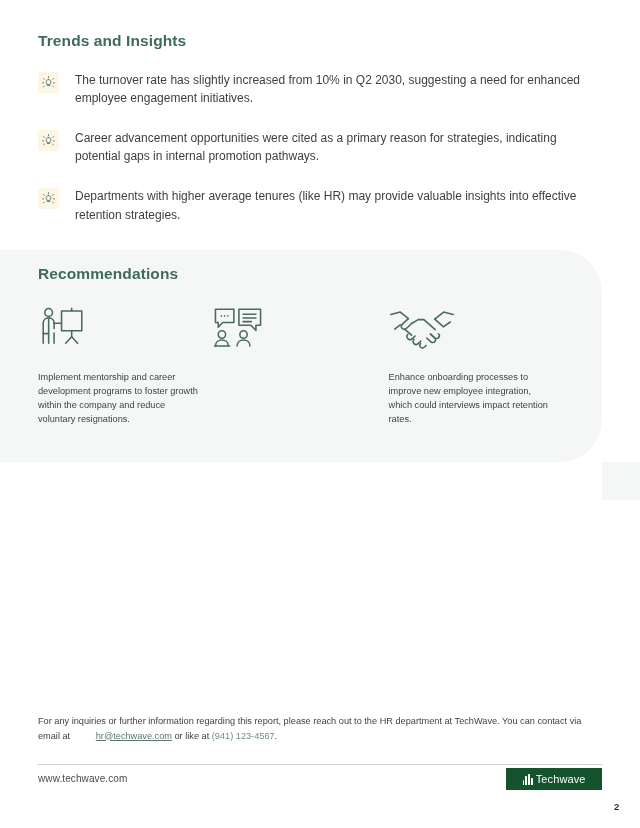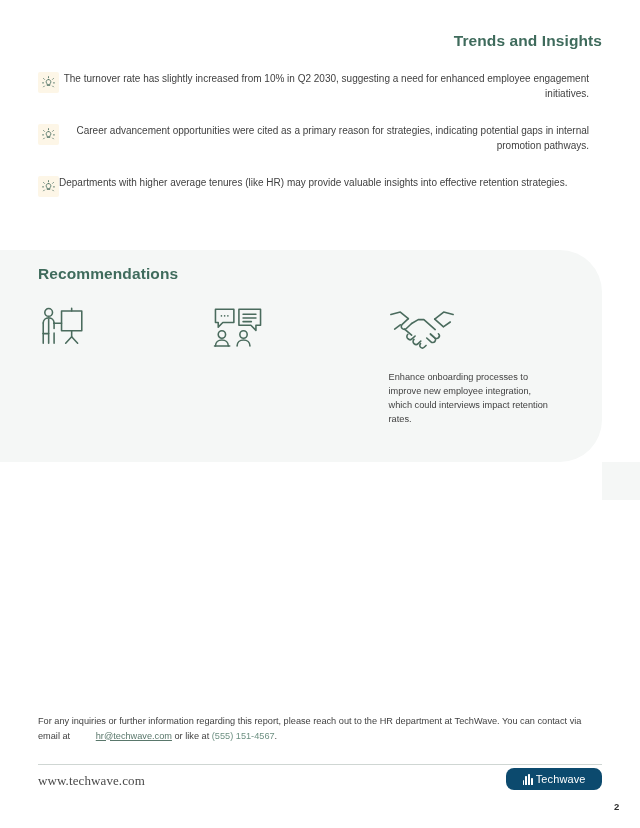--- a/index.html
+++ b/index.html
@@ -24,21 +24,20 @@
     background: #ffffff;
   }
 
   
   .trends-section {
     position: absolute;
     left: 0;
     top: 0;
     width: 640px;
     padding: 32px 38px 0 38px;
-    text-align: right;
   }
 
   .section-heading {
     font-size: 15.5px;
     font-weight: bold;
     color: #3f6b5c;
     letter-spacing: 0.1px;
     line-height: 1.2;
   }
 
@@ -60,21 +59,22 @@
     border-radius: 2px;
     display: flex;
     align-items: center;
     justify-content: center;
     margin-top: 1px;
   }
 
   .insight-icon svg { display: block; }
 
   .insight-text {
-    font-size: 10px;
+    margin-left: 16px;
+    font-size: 12px;
     line-height: 1.55;
     color: #3f3f3f;
     max-width: 530px;
   }
 
   
   .recommendations-panel {
     position: absolute;
     left: -40px;
     top: 250px;
@@ -158,34 +158,33 @@
     top: 764px;
     width: 564px;
     height: 1px;
     background: #cfd6d3;
   }
 
   .footer-url {
     position: absolute;
     left: 38px;
     top: 773px;
-    font-size: 13px;
+    font-size: 10px;
     color: #4a4a4a;
     letter-spacing: 0.1px;
-    font-family: Liberation Serif, serif;
   }
 
   .logo-badge {
     position: absolute;
     left: 506px;
     top: 768px;
     width: 96px;
     height: 22px;
-    background: #0c4a6e;
-    border-radius: 8px;
+    background: #14532d;
+    border-radius: 0;
     display: flex;
     align-items: center;
     justify-content: center;
     gap: 3px;
   }
 
   .logo-mark { display: flex; align-items: flex-end; gap: 1.3px; height: 11px; }
   .logo-mark i {
     display: block;
     width: 1.6px;
@@ -289,20 +288,21 @@
               <path d="M5.6 18.5c0-3.3 2.6-5.6 5.9-5.6 3.3 0 5.9 2.3 5.9 5.6"></path>
               <path d="M5.6 18.5v11.5M11.5 14.5v26M17.4 18.5v6"></path>
               <path d="M5.6 30h5.9M11.5 30h0"></path>
               <path d="M5.6 40.5v-10.5M17.4 40.5v-11"></path>
               <path d="M17 18.8h8.5"></path>
               <rect x="25.5" y="5.5" width="22" height="21.5"></rect>
               <path d="M36.5 2.5v3M36.5 27v6.5"></path>
               <path d="M30 40.5l6.5-7 6.5 7"></path>
             </svg>
           </div>
+          <div class="rec-text">Implement mentorship and career development programs to foster growth within the company and reduce voluntary resignations.</div>
         </div>
 
         <div class="rec-card">
           <div class="rec-icon">
             <svg width="50" height="46" viewBox="0 0 54 50" fill="none" stroke="#4a6b5d" stroke-width="1.7" stroke-linecap="round" stroke-linejoin="round">
               <path d="M2.5 3.5h20v14.5h-12l-5 5v-5h-3z"></path>
               <circle cx="9" cy="10.8" r="0.9" fill="#4a6b5d" stroke="none"></circle>
               <circle cx="12.5" cy="10.8" r="0.9" fill="#4a6b5d" stroke="none"></circle>
               <circle cx="16" cy="10.8" r="0.9" fill="#4a6b5d" stroke="none"></circle>
               <path d="M28 3.5h23.5v17.5h-5v5.5l-5.5-5.5H28z"></path>
@@ -337,21 +337,21 @@
           <div class="rec-text">Enhance onboarding processes to improve new employee integration, which could interviews impact retention rates.</div>
         </div>
 
       </div>
     </div>
   </section>
 
   <div class="edge-swatch"></div>
 
   <div class="contact-block">
-    <span>For any inquiries or further information regarding this report, please reach out to the HR department at TechWave. You can contact via email at </span><a class="email-link" href="#">hr@techwave.com</a><span> or like at </span><span class="phone-text">(555) 151-4567</span><span>.</span>
+    <span>For any inquiries or further information regarding this report, please reach out to the HR department at TechWave. You can contact via email at </span><a class="email-link" href="#">hr@techwave.com</a><span> or like at </span><span class="phone-text">(941) 123-4567</span><span>.</span>
   </div>
 
   <div class="footer-rule"></div>
 
   <div class="footer-url">www.techwave.com</div>
 
   <div class="logo-badge">
     <span class="logo-mark">
         <i></i>
         <i></i>

